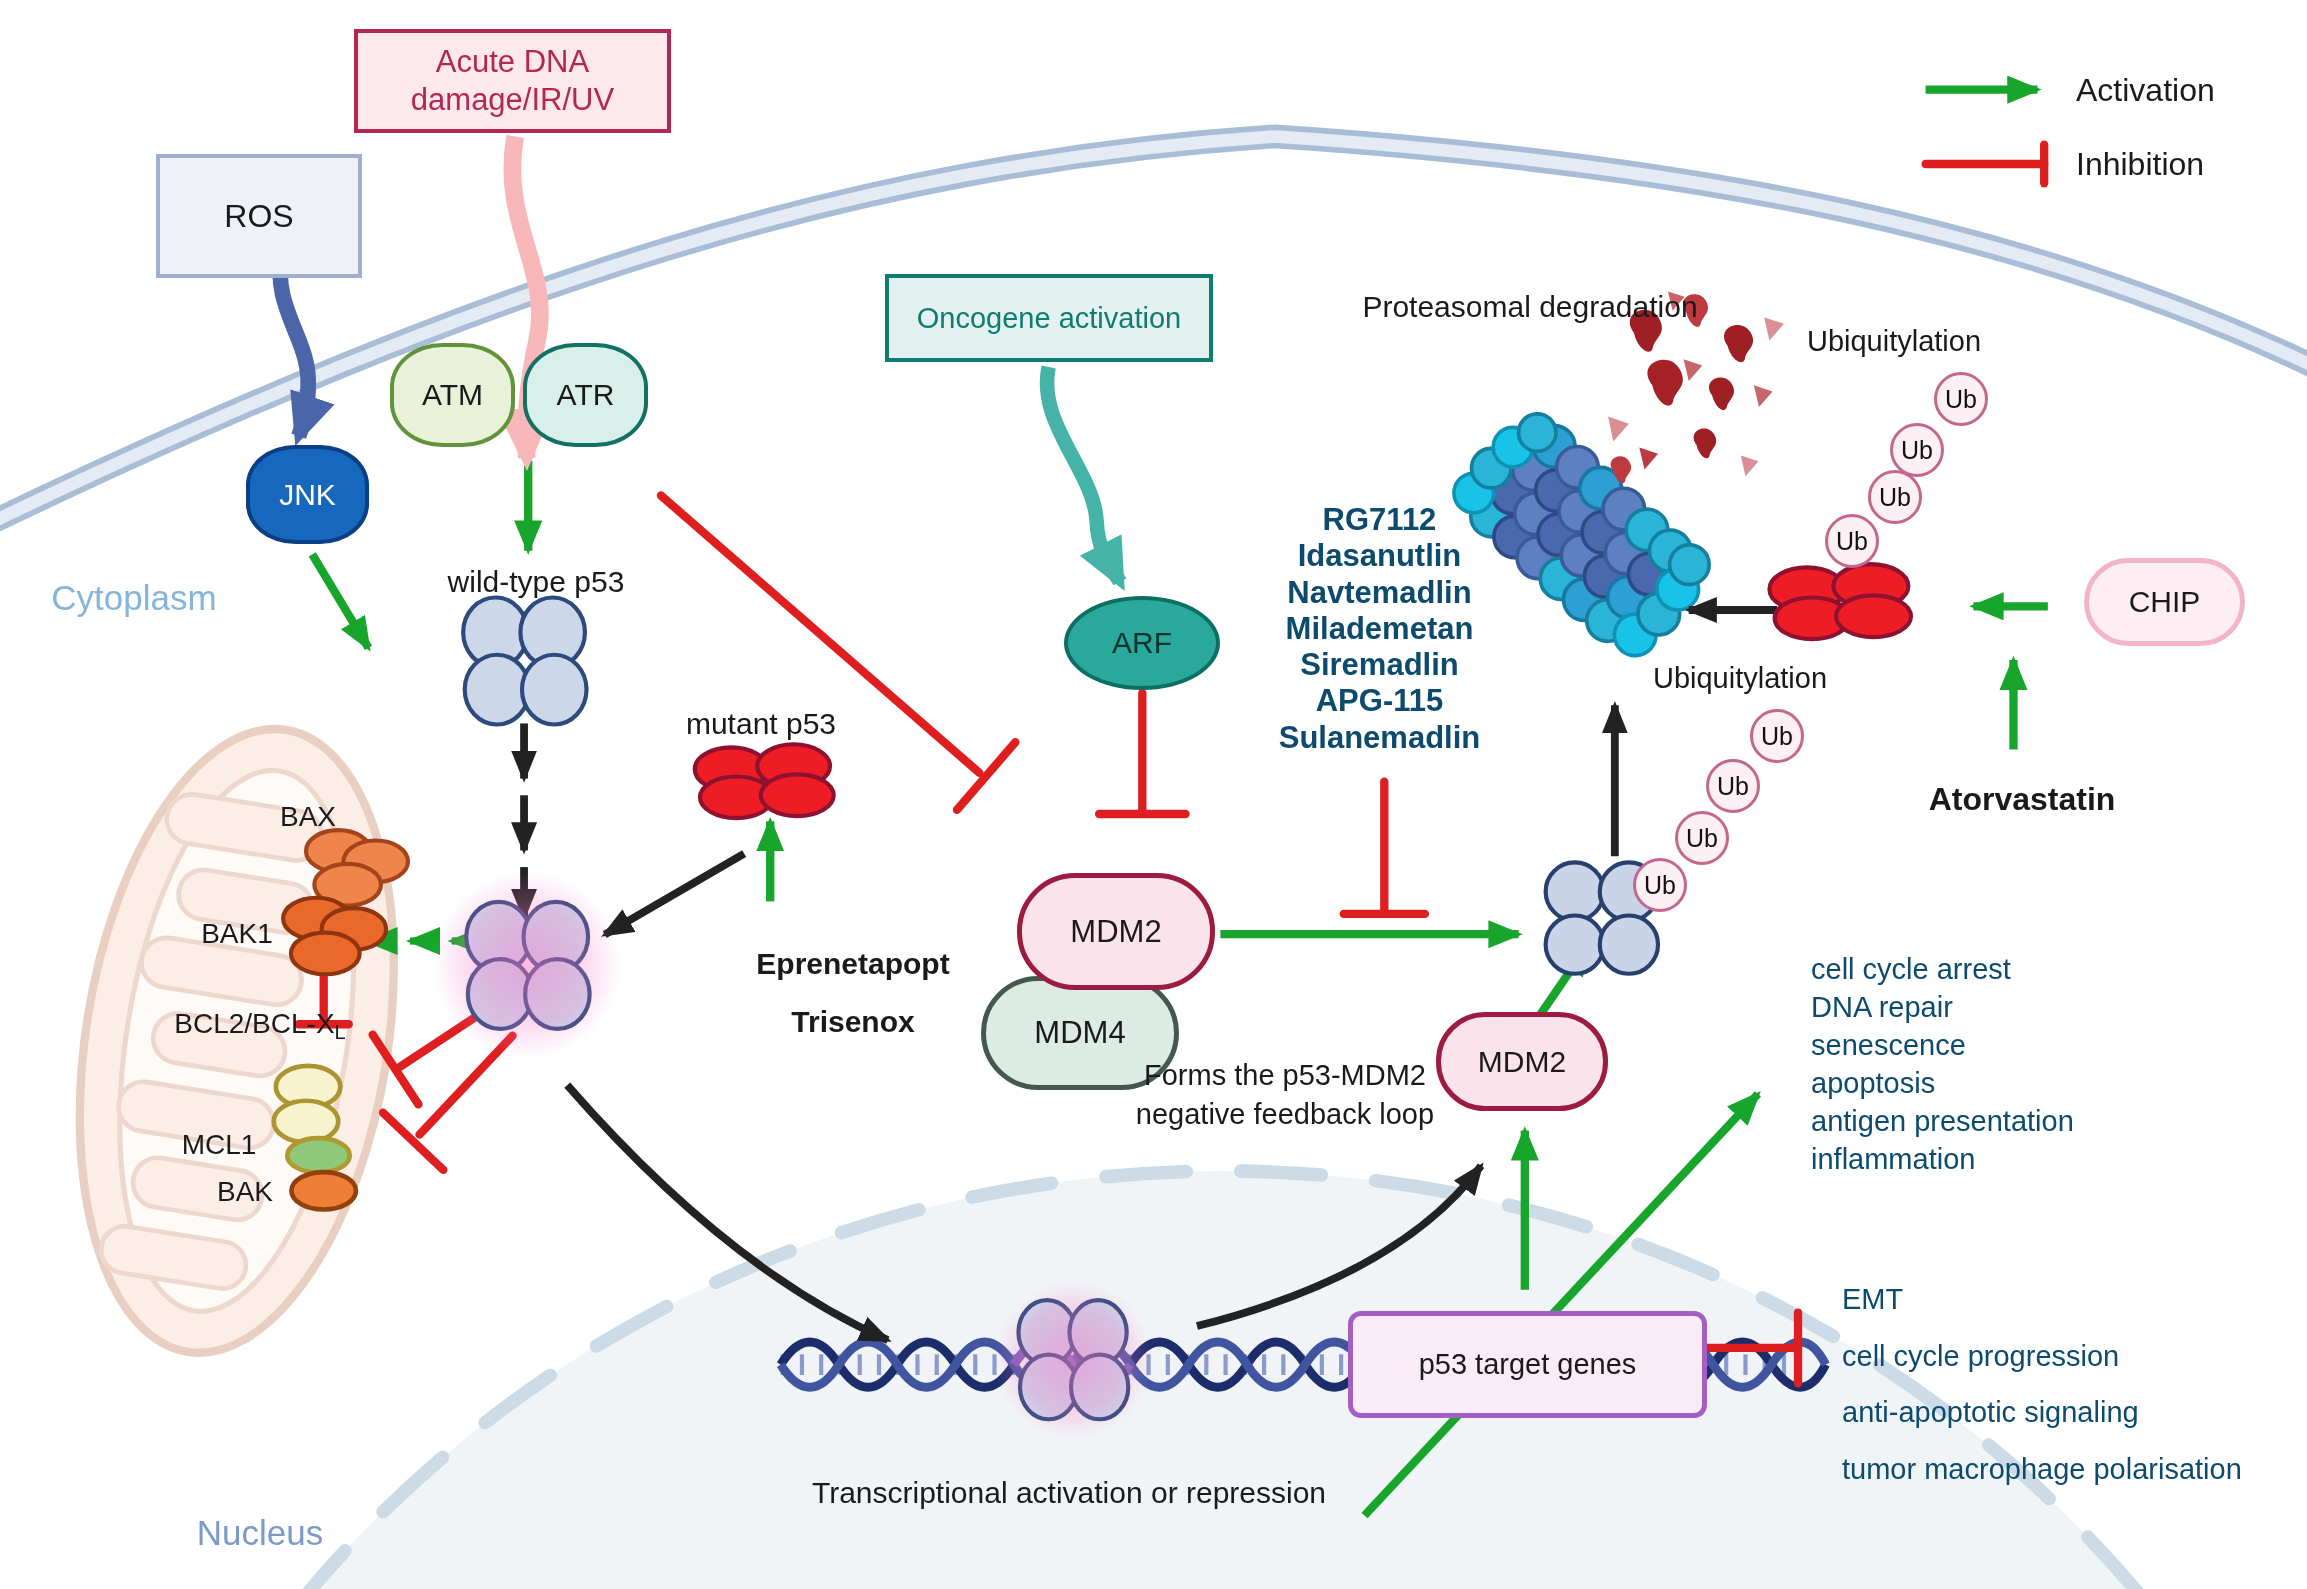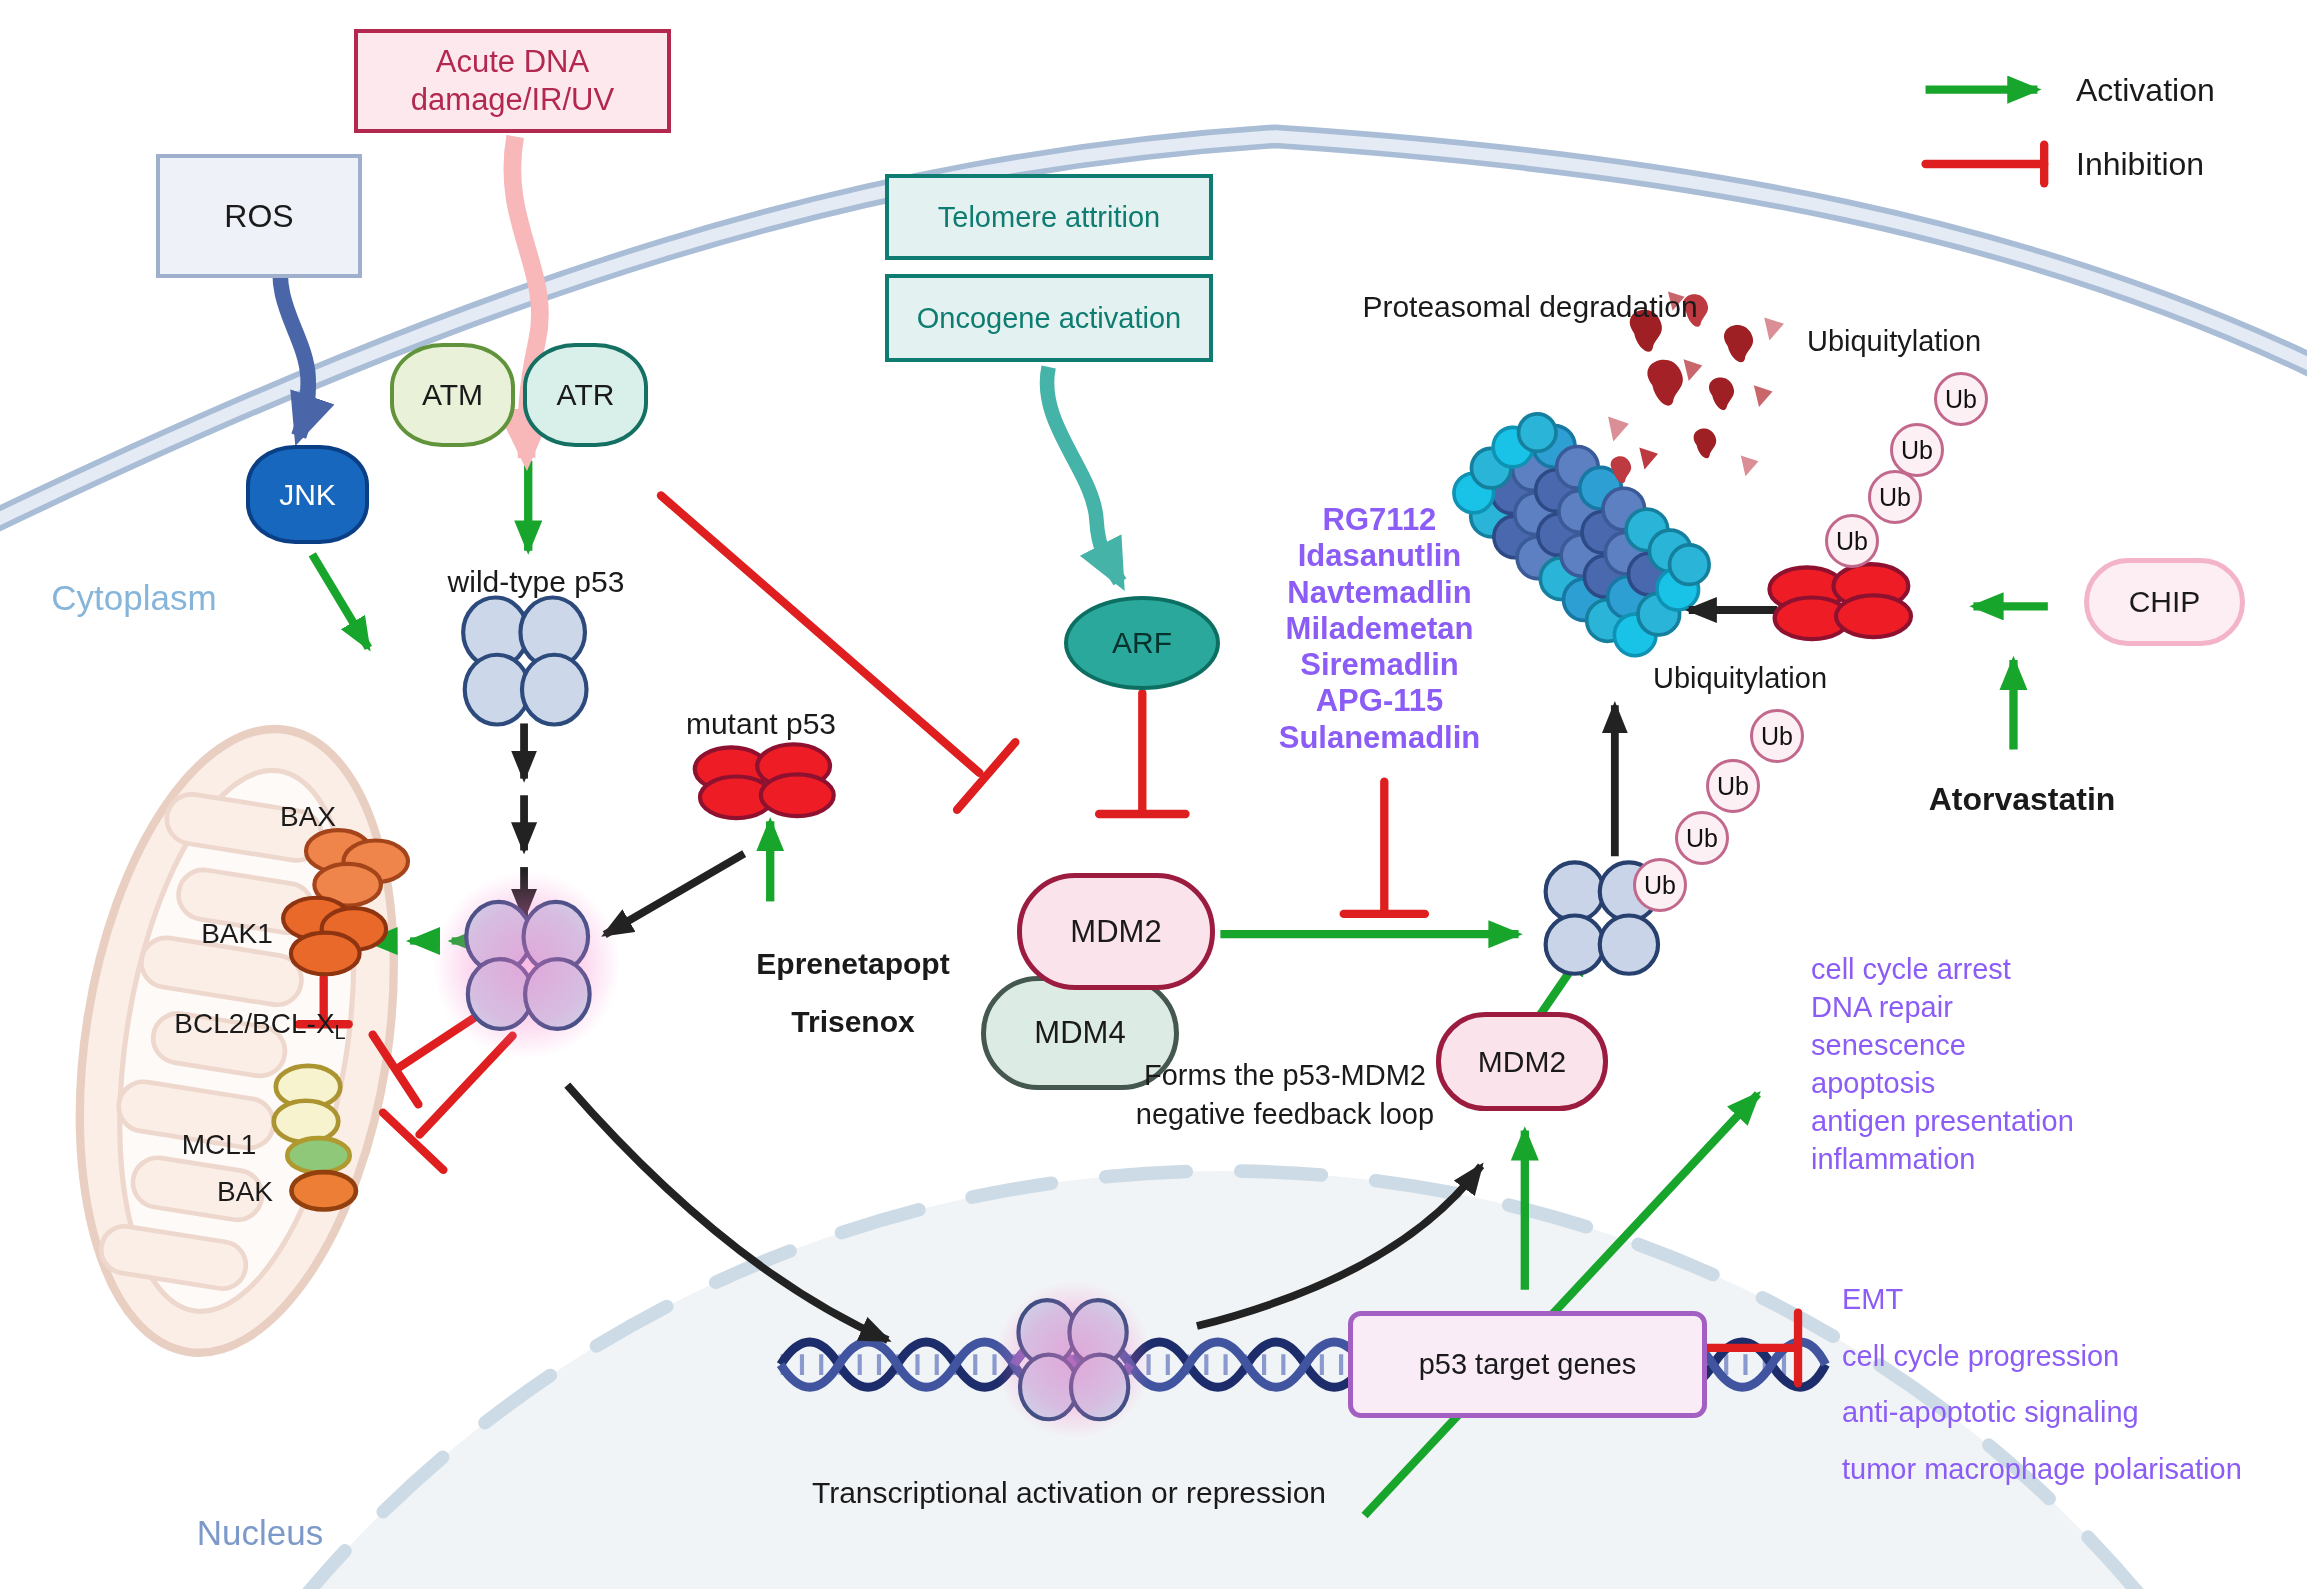--- a/index.html
+++ b/index.html
@@ -8,21 +8,21 @@
   #bg{position:absolute;left:0;top:0;}
   .lbl{position:absolute;transform:translate(-50%,-50%);white-space:nowrap;font-size:29px;}
   .lbl-left{position:absolute;white-space:nowrap;font-size:29px;}
   .pill{position:absolute;display:flex;align-items:center;justify-content:center;
         text-align:center;box-sizing:border-box;background:#fff;}
   .ub{position:absolute;width:54px;height:54px;border-radius:50%;border:3.1px solid #c2688c;
       background:#fdf0f4;display:flex;align-items:center;justify-content:center;
       font-size:25px;color:#111;box-sizing:border-box;}
   .glow{position:absolute;border-radius:50%;
         background:radial-gradient(circle closest-side, rgba(244,120,200,0.50), rgba(244,120,200,0.28) 45%, rgba(244,120,200,0) 72%);}
-  .list{position:absolute;font-size:29px;color:#8b5cf6;}
+  .list{position:absolute;font-size:29px;color:#0c4a6e;}
   .list div{white-space:nowrap;}
 </style>
 </head>
 <body>
 
 <div id="canvas">
 
 <svg id="bg" width="2307" height="1590" viewBox="0 0 4433 3055">
   <defs>
     <marker id="mG" markerUnits="userSpaceOnUse" markerWidth="72" markerHeight="60" refX="58" refY="27" orient="auto">
@@ -236,23 +236,20 @@
   <div class="glow" style="left:964px;top:1250px;width:219px;height:219px;"></div>
 
   <div class="pill" style="left:354px;top:29px;width:317px;height:104px;border:4.7px solid #b3284e;background:#fde8ee;color:#b3284e;font-size:31px;line-height:1.22;">
     <span style="width:250px;">Acute DNA damage/IR/UV</span>
   </div>
 
   <div class="pill" style="left:156px;top:154px;width:206px;height:124px;border:4.7px solid #9fb0cc;background:#eef1f7;font-size:32px;">
     <span>ROS</span>
   </div>
 
-  <div class="pill" style="left:885px;top:174px;width:328px;height:86px;border:4.7px solid #0e7c70;background:#e3f2f0;color:#0e7c70;font-size:29px;">
-    <span>Telomere attrition</span>
-  </div>
   <div class="pill" style="left:885px;top:274px;width:328px;height:88px;border:4.7px solid #0e7c70;background:#e3f2f0;color:#0e7c70;font-size:29px;">
     <span>Oncogene activation</span>
   </div>
 
   <div class="pill" style="left:390px;top:343px;width:125px;height:104px;border:4.7px solid #60933a;background:#e9f2d9;border-radius:42%;font-size:30px;">
     <span>ATM</span>
   </div>
   <div class="pill" style="left:523px;top:343px;width:125px;height:104px;border:4.7px solid #157064;background:#d9f0ea;border-radius:42%;font-size:30px;">
     <span>ATR</span>
   </div>

